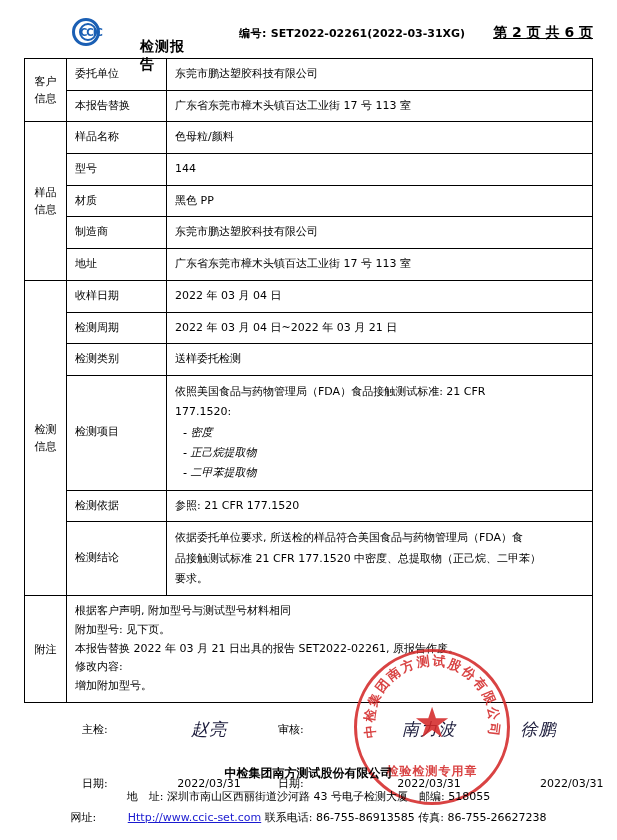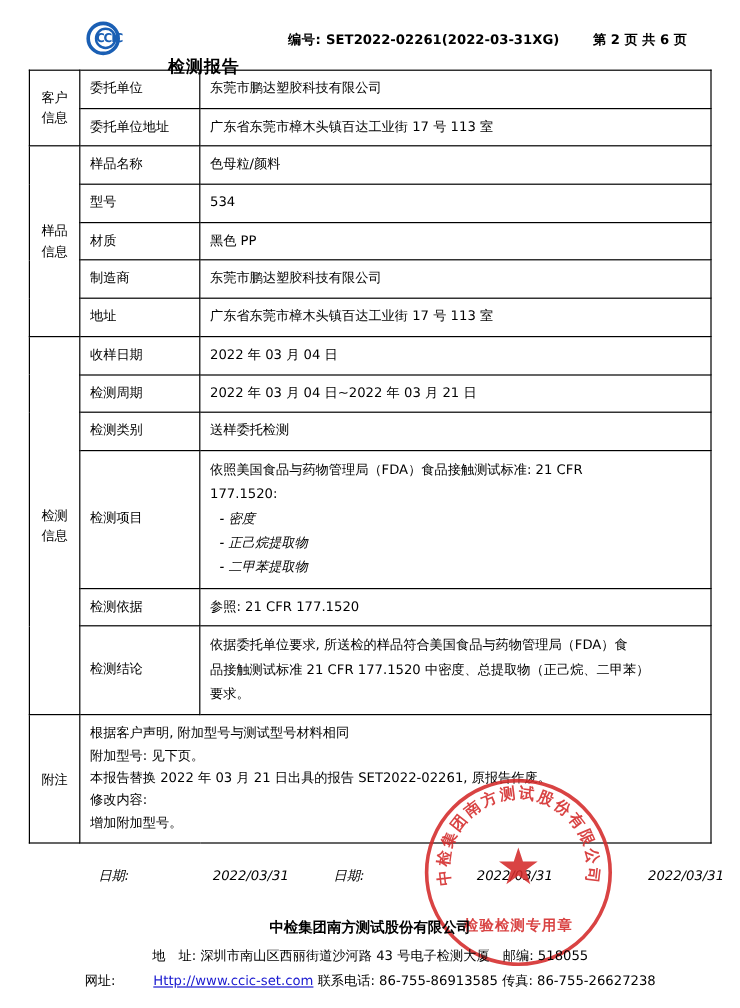--- a/index.html
+++ b/index.html
@@ -76,24 +76,25 @@
     margin-top: 46px;
   }
   .report-no {
     font-size: 11px;
     font-weight: bold;
     margin-left: 40px;
     white-space: nowrap;
   }
   .report-no .label { letter-spacing: 0.5px; }
   .page-no {
-    font-size: 11px;
+    font-size: 14px;
     font-weight: bold;
     margin-left: 28px;
     white-space: nowrap;
+    text-decoration: underline;
   }
 
   
   table.main {
     width: 100%;
     border-collapse: collapse;
     table-layout: fixed;
     font-size: 11px;
   }
   table.main td {
@@ -150,21 +151,21 @@
   .sig-label { width: 62px; text-align: left; padding-left: 58px !important; }
   .sig-label2 { width: 62px; text-align: left; padding-left: 14px !important; }
   .sig-value {
     font-family: "DejaVu Serif", "Liberation Serif", serif;
     font-style: italic;
     font-size: 17px;
     color: #1a1a3a;
     text-align: center;
     letter-spacing: 1px;
   }
-  .date-row td { height: 26px; padding-top: 2px; font-style: italic; }
+  .date-row td { height: 26px; padding-top: 2px; }
   .date-val { text-align: center; }
 
   
   .seal {
     position: absolute;
     left: 330px;
     top: -54px;
     width: 150px;
     height: 150px;
     border: 3px solid #d42a2a;
@@ -255,35 +256,35 @@
 
       <tr>
         <td class="sec" rowspan="2">
           <span class="sec-inner">客户</span>
           <span class="sec-inner">信息</span>
         </td>
         <td class="key">委托单位</td>
         <td class="val">东莞市鹏达塑胶科技有限公司</td>
       </tr>
       <tr>
-        <td class="key">委托单位地址</td>
+        <td class="key">本报告替换</td>
         <td class="val">广东省东莞市樟木头镇百达工业街 17 号 113 室</td>
       </tr>
 
       <tr>
         <td class="sec" rowspan="5">
           <span class="sec-inner">样品</span>
           <span class="sec-inner">信息</span>
         </td>
         <td class="key">样品名称</td>
         <td class="val">色母粒/颜料</td>
       </tr>
       <tr>
         <td class="key">型号</td>
-        <td class="val">534</td>
+        <td class="val">144</td>
       </tr>
       <tr>
         <td class="key">材质</td>
         <td class="val">黑色 PP</td>
       </tr>
       <tr>
         <td class="key">制造商</td>
         <td class="val">东莞市鹏达塑胶科技有限公司</td>
       </tr>
       <tr>
@@ -362,20 +363,30 @@
 
     <table class="sig">
       <colgroup>
         <col style="width:130px">
         <col style="width:110px">
         <col style="width:110px">
         <col style="width:110px">
         <col>
       </colgroup>
       <tbody>
+        <tr>
+          <td class="sig-label">主检:</td>
+          <td class="sig-value">赵亮</td>
+          <td class="sig-label2">审核:</td>
+          <td class="sig-value">南力波</td>
+          <td class="sig-value" style="position:relative;">
+            
+            <span>徐鹏</span>
+          </td>
+        </tr>
         <tr class="date-row">
           <td class="sig-label">日期:</td>
           <td class="date-val">2022/03/31</td>
           <td class="sig-label2">日期:</td>
           <td class="date-val">2022/03/31</td>
           <td style="position:relative;">
 
             <span class="date-val" style="display:block;padding-left:48px;">2022/03/31</span>
           </td>
         </tr>

